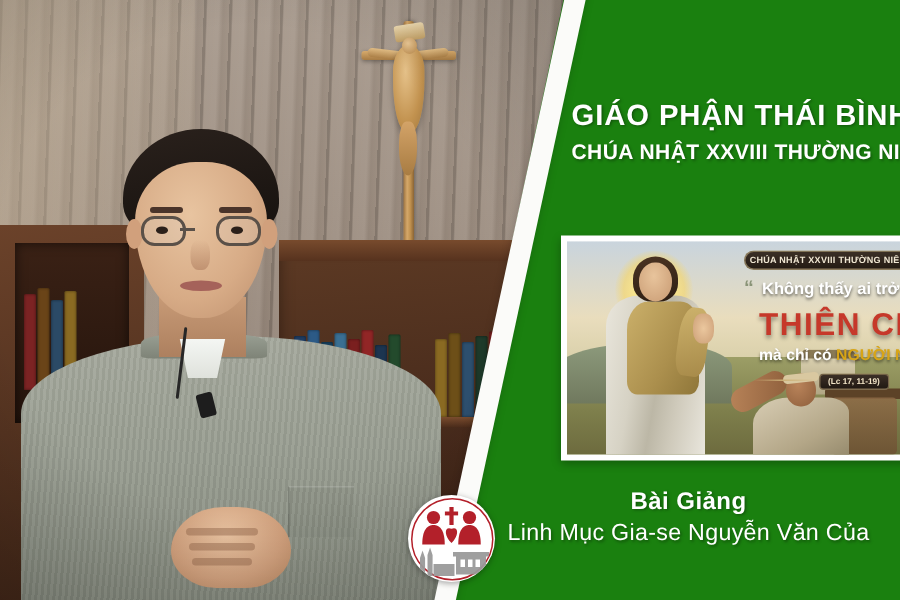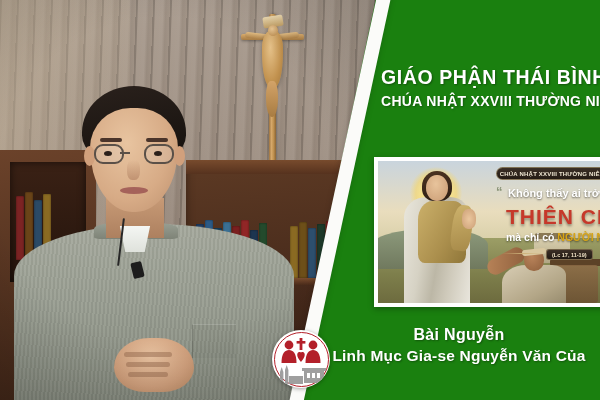--- a/index.html
+++ b/index.html
@@ -374,21 +374,21 @@
   
   .bottom-titles{
     position:absolute; left:318px; top:326px; width:282px;
     text-align:center; color:#ffffff;
   }
   .bt-1{
     font-size:16px; font-weight:bold; letter-spacing:.3px;
     text-shadow:1px 1px 2px rgba(0,0,0,.35);
   }
   .bt-2{
-    font-size:15.5px; font-weight:bold; margin-top:3px;
+    font-size:15.5px; font-weight:normal; margin-top:3px;
     white-space:nowrap; letter-spacing:.2px;
     text-shadow:1px 1px 2px rgba(0,0,0,.35);
   }
 
   
   .logo{
     position:absolute; left:272px; top:330px; width:58px; height:58px;
     border-radius:50%;
     background:#ffffff;
     box-shadow:0 1px 4px rgba(0,0,0,.35);
@@ -532,21 +532,21 @@
       <div class="q-mark">“</div>
       <div class="q-l1">Không thấy ai trở lại tôn vinh</div>
       <div class="q-l2">THIÊN CHÚA</div>
       <div class="q-l3"><span>mà chỉ có </span><em>NGƯỜI NGOẠI BANG</em></div>
       <div class="flourish"></div>
       <div class="badge-cite">(Lc 17, 11-19)</div>
     </div>
   </div>
 
   <div class="bottom-titles">
-    <div class="bt-1">Bài Nguyễn</div>
+    <div class="bt-1">Bài Giảng</div>
     <div class="bt-2">Linh Mục Gia-se Nguyễn Văn Của</div>
   </div>
 
   <div class="logo">
     <div class="logo-ring"></div>
     <svg width="58" height="58" viewBox="0 0 58 58" aria-hidden="true">
       <g fill="#b3202a">
         <circle cx="17" cy="15" r="4.4"></circle>
         <path d="M9.5 33 C9.5 23 13 20 17 20 C21 20 24.5 23 24.5 33 Z"></path>
         <circle cx="41" cy="15" r="4.4"></circle>

